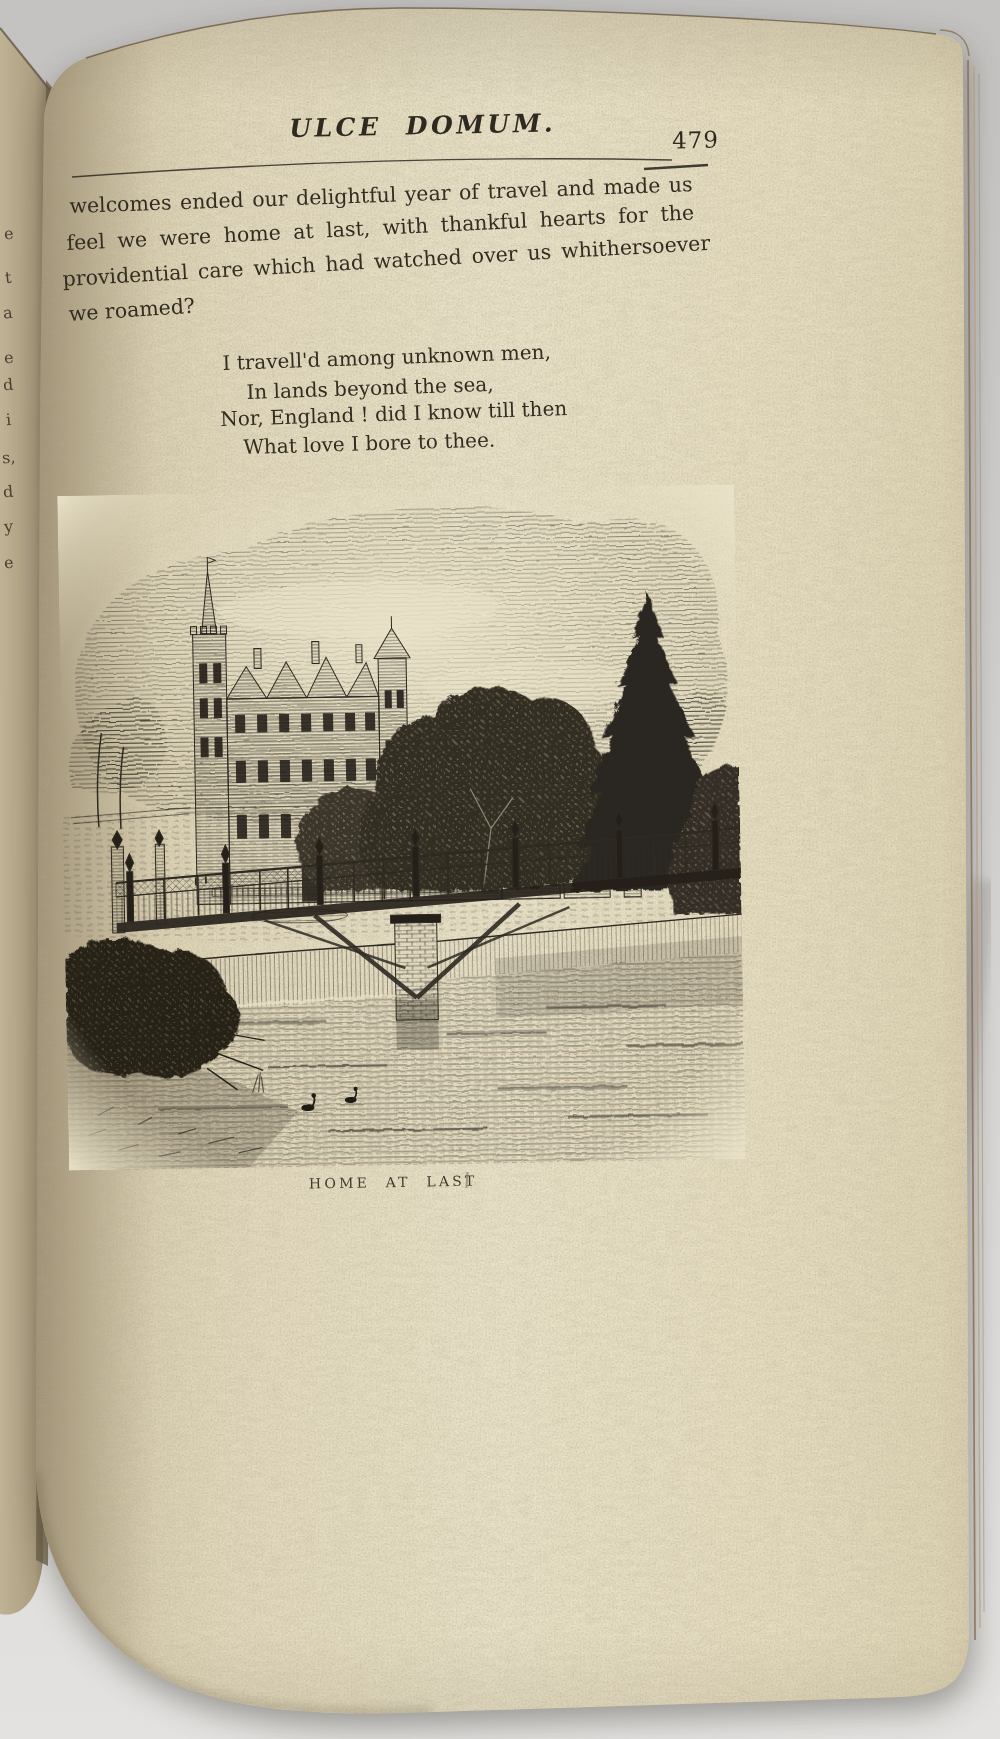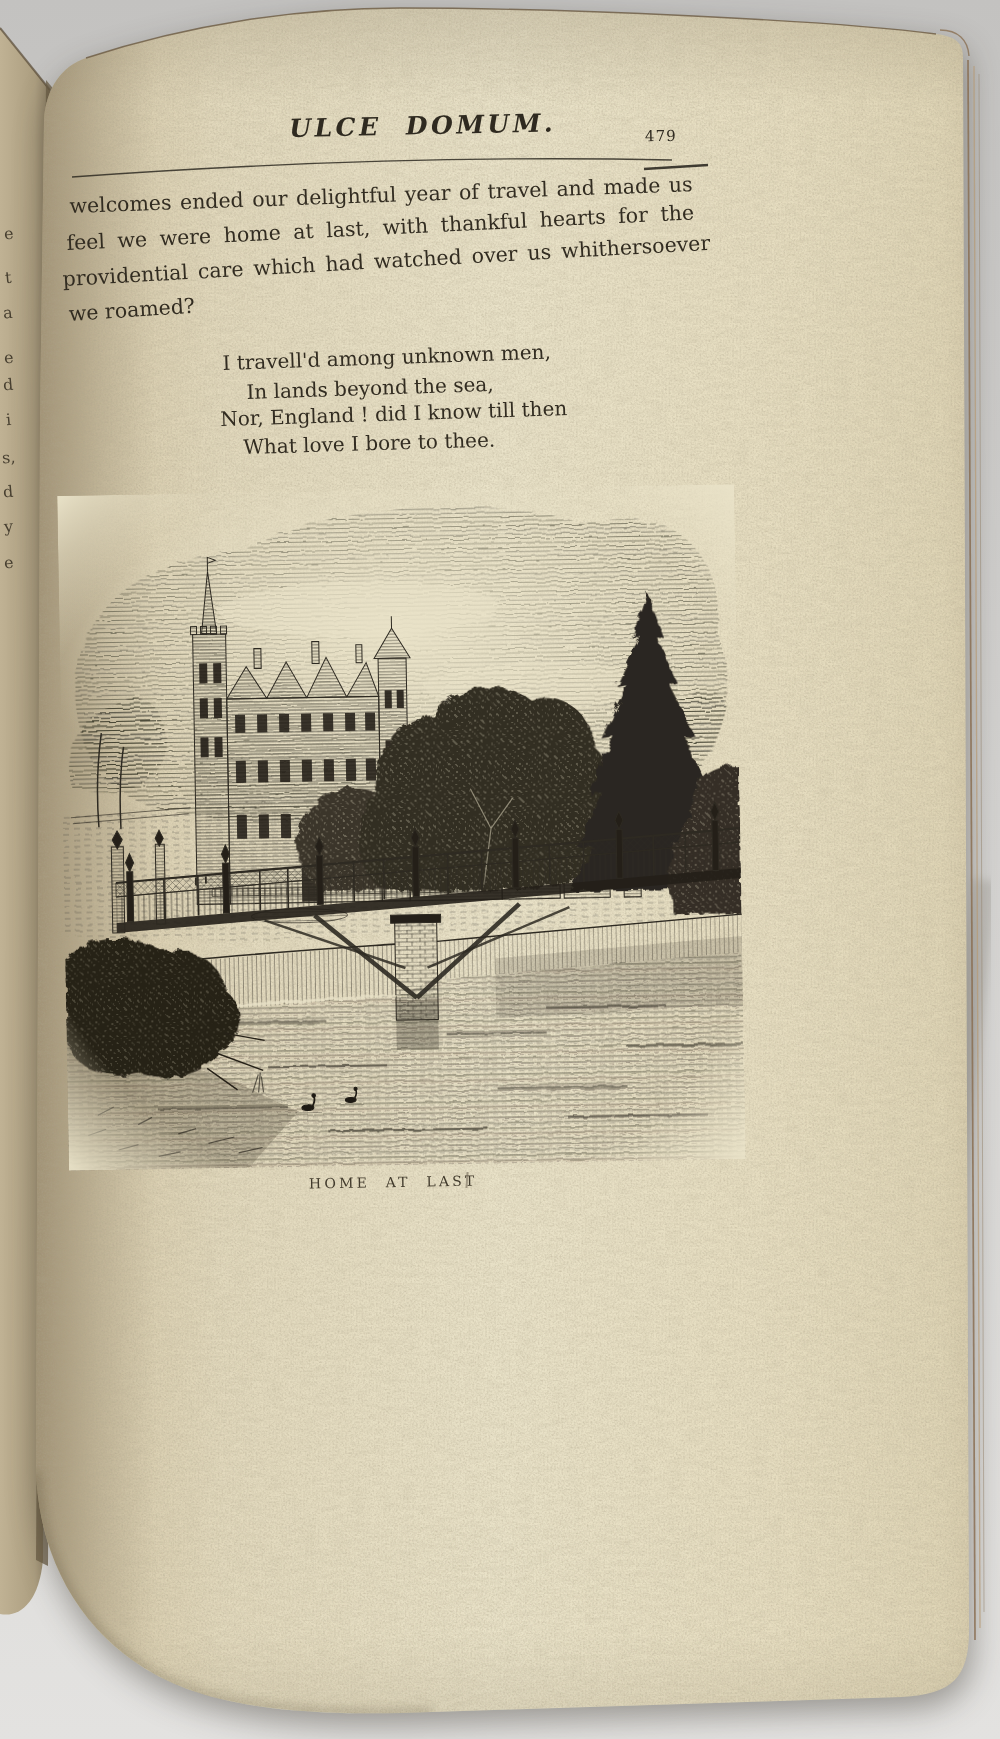--- a/index.html
+++ b/index.html
@@ -12,21 +12,21 @@
   .layer{position:absolute;left:0;top:0;}
   
   .content{position:absolute;left:0;top:0;width:1000px;height:1739px;color:#332d22;}
   .running-head{
     position:absolute;left:289px;top:114px;
     font-style:italic;font-weight:bold;font-size:25px;
     letter-spacing:3.5px;word-spacing:12px;
     transform:rotate(-1.2deg);transform-origin:0 0;color:#2f2a20;
   }
   .page-number{
-    position:absolute;left:645px;top:127px;font-size:15px;letter-spacing:1px;
+    position:absolute;left:672px;top:127px;font-size:23px;letter-spacing:1px;
     transform:rotate(-1deg);color:#2f2a20;
   }
   .rule-svg{position:absolute;left:60px;top:140px;}
   .pline{position:absolute;font-size:20.5px;white-space:nowrap;transform-origin:0 0;color:#322c21;}
   .pl0{left:69px;top:194px;transform:rotate(-2deg);word-spacing:2px;}
   .pl1{left:66px;top:231px;transform:rotate(-2.8deg);word-spacing:6px;}
   .pl2{left:62px;top:267px;transform:rotate(-3.2deg);word-spacing:3.5px;}
   .pl3{left:68px;top:302px;transform:rotate(-3.8deg);}
   .pmline{position:absolute;font-size:20px;white-space:nowrap;transform-origin:0 0;color:#322c21;}
   .pm0{left:222px;top:351px;transform:rotate(-2deg);}

